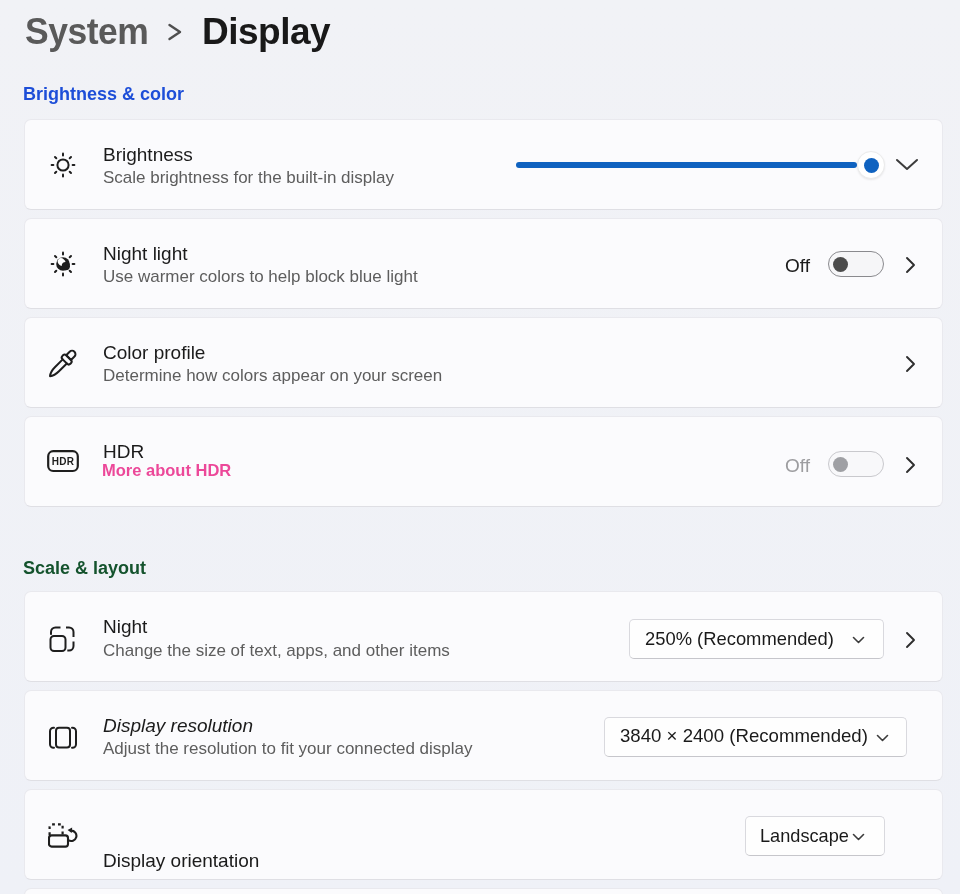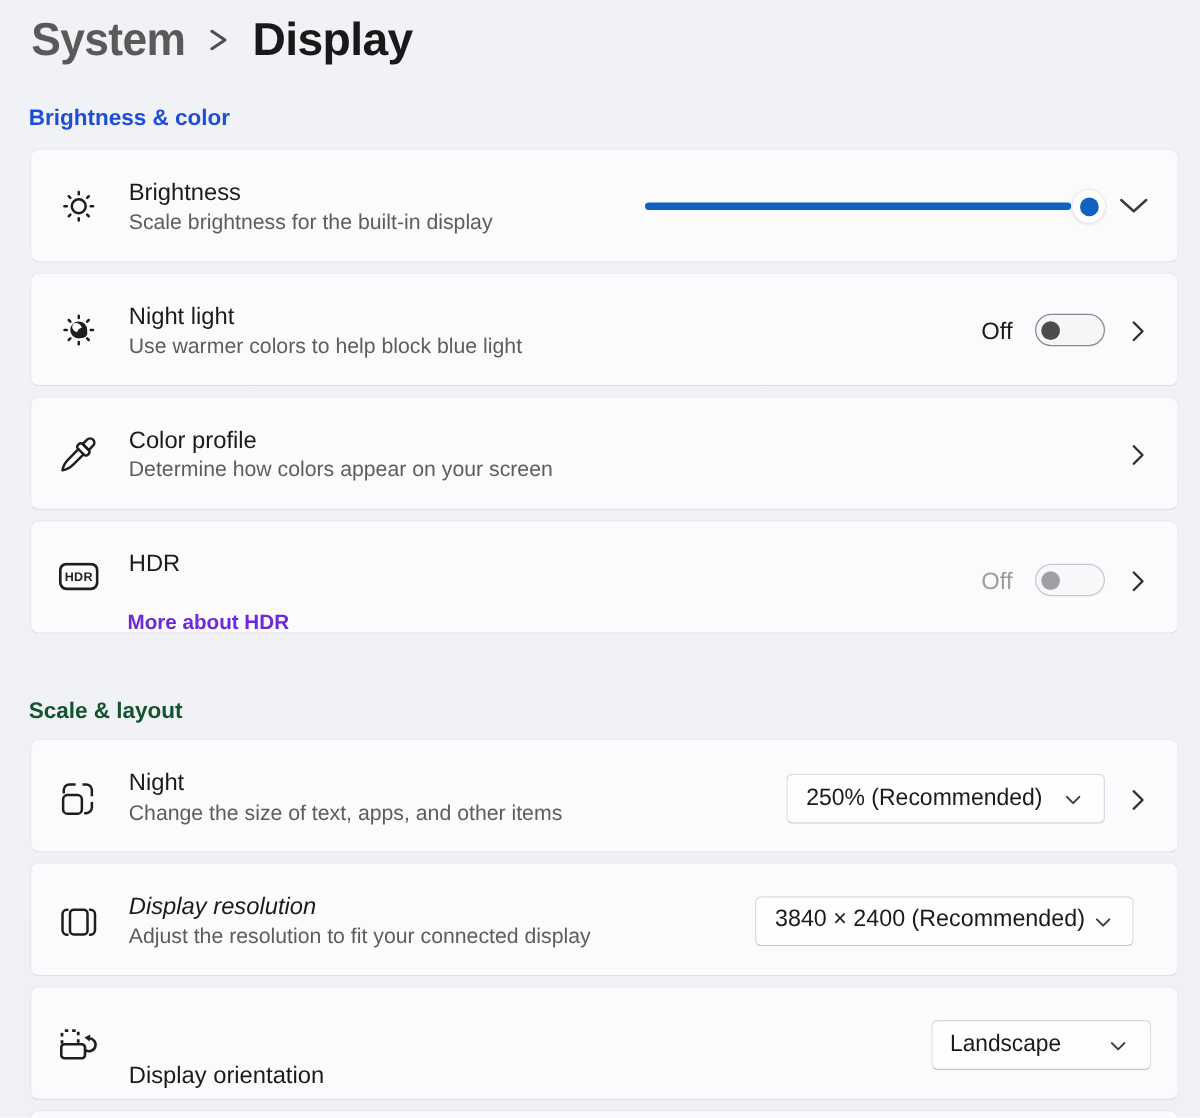--- a/index.html
+++ b/index.html
@@ -104,21 +104,21 @@
 <svg class="chevR" style="left:903px; top:355px;" width="14" height="18" viewBox="0 0 14 18">
   <path d="M4 2 L11 9 L4 16" fill="none" stroke="#2e2e2e" stroke-width="1.9" stroke-linecap="round" stroke-linejoin="round"></path>
 </svg>
 
 <div class="card" style="top:416px;"></div>
 <svg class="icon" style="left:47px; top:450px;" width="32" height="24" viewBox="0 0 32 24">
   <rect x="1.2" y="1.2" width="29.6" height="19.8" rx="5" fill="none" stroke="#1e1e1e" stroke-width="2.2"></rect>
   <text x="16" y="14.8" font-family="Liberation Sans, sans-serif" font-size="10" font-weight="700" text-anchor="middle" fill="#1e1e1e" letter-spacing="0.2">HDR</text>
 </svg>
 <div class="title" style="top:440px;">HDR</div>
-<div class="abs" style="top:488px; left:102px; font-size:16.5px; line-height:21px; font-weight:700; color:#6d28d9;">More about HDR</div>
+<div class="abs" style="top:460px; left:102px; font-size:16.5px; line-height:21px; font-weight:700; color:#ec4899;">More about HDR</div>
 <div class="off" style="top:454px; left:785px; color:#9d9da0;">Off</div>
 <div class="abs" style="left:828px; top:451px; width:56px; height:26px; border-radius:13px; background:#f8f8fa; border:1px solid #c9c9cd;"></div>
 <div class="abs" style="left:832.5px; top:456.5px; width:15px; height:15px; border-radius:50%; background:#9fa0a4;"></div>
 <svg class="chevR" style="left:903px; top:456px;" width="14" height="18" viewBox="0 0 14 18">
   <path d="M4 2 L11 9 L4 16" fill="none" stroke="#2e2e2e" stroke-width="1.9" stroke-linecap="round" stroke-linejoin="round"></path>
 </svg>
 
 <div class="abs" style="left:23px; top:558px; font-size:18px; font-weight:700; color:#14532d;">Scale &amp; layout</div>
 
 <div class="card" style="top:591px;"></div>
@@ -161,20 +161,20 @@
 <div class="card" style="top:789px;"></div>
 <svg class="icon" style="top:820px;" width="30" height="30" viewBox="0 0 30 30">
   <g stroke="#1e1e1e" stroke-width="2.2" fill="none">
     <path d="M1.6 15 L1.6 6.6 A 2.2 2.2 0 0 1 3.8 4.4 L14.6 4.4 L14.6 15" stroke-dasharray="2.8 3.1"></path>
   </g>
   <rect x="1" y="15.4" width="19" height="11.2" rx="2.6" fill="#fbfbfd" stroke="#1e1e1e" stroke-width="2.1"></rect>
   <path d="M23 10.6 A 5.2 5.2 0 1 1 20.3 20.1" fill="none" stroke="#1e1e1e" stroke-width="2.1"></path>
   <path d="M19.6 9.9 L24.2 7.5 L23.7 13.1 Z" fill="#1e1e1e" stroke="none"></path>
 </svg>
 <div class="title" style="top:825px;margin-top:24px;">Display orientation</div>
-<div class="dd" style="left:745px; top:816px; width:176px;padding-left:16px;">
+<div class="dd" style="left:745px; top:816px; width:140px;padding-left:16px;">
   <span class="ddt" style="left:13.5px; top:6.5px; transform:scaleX(0.956);">Landscape</span>
   <svg style="position:absolute; right:19px; top:16px;" width="13" height="9" viewBox="0 0 13 9">
     <path d="M1.5 1.5 L6.5 6.5 L11.5 1.5" fill="none" stroke="#3c3c3c" stroke-width="1.6" stroke-linecap="round" stroke-linejoin="round"></path>
   </svg>
 </div>
 
 <div class="card" style="top:888px;"></div>
 
 </body></html>

